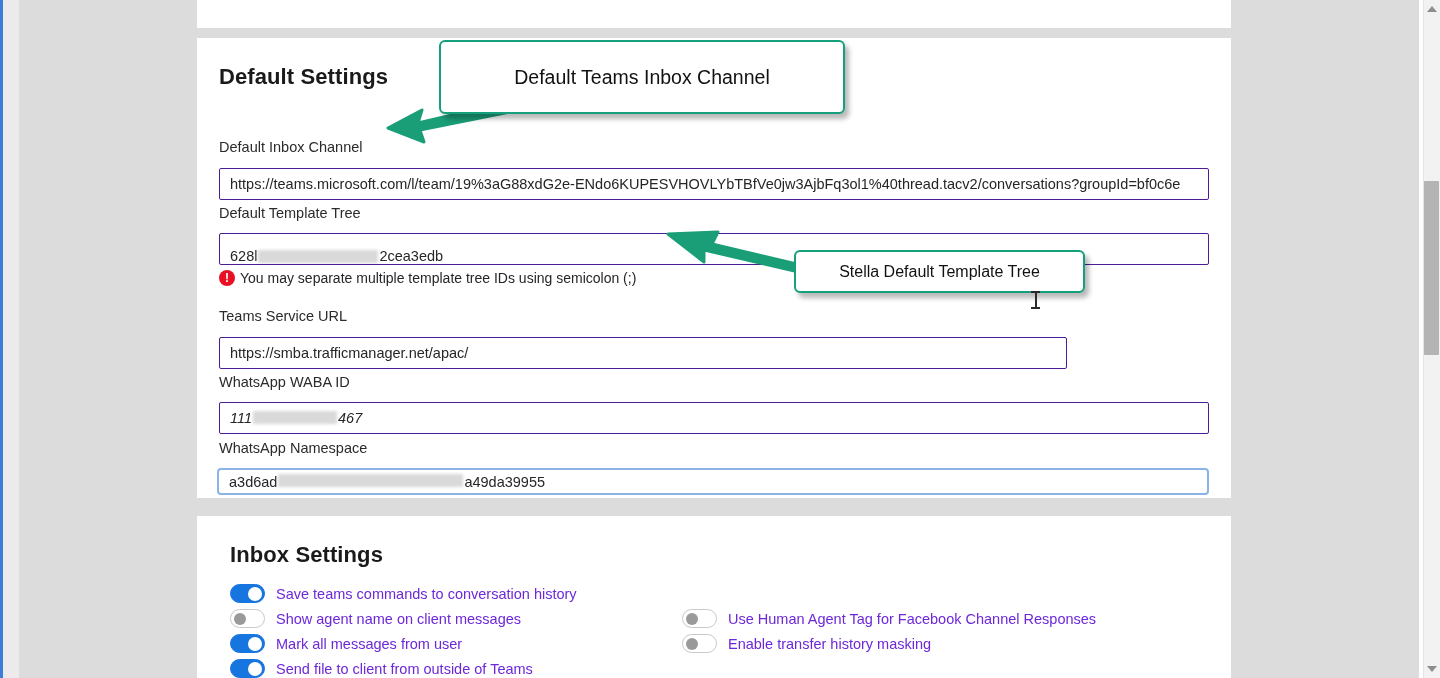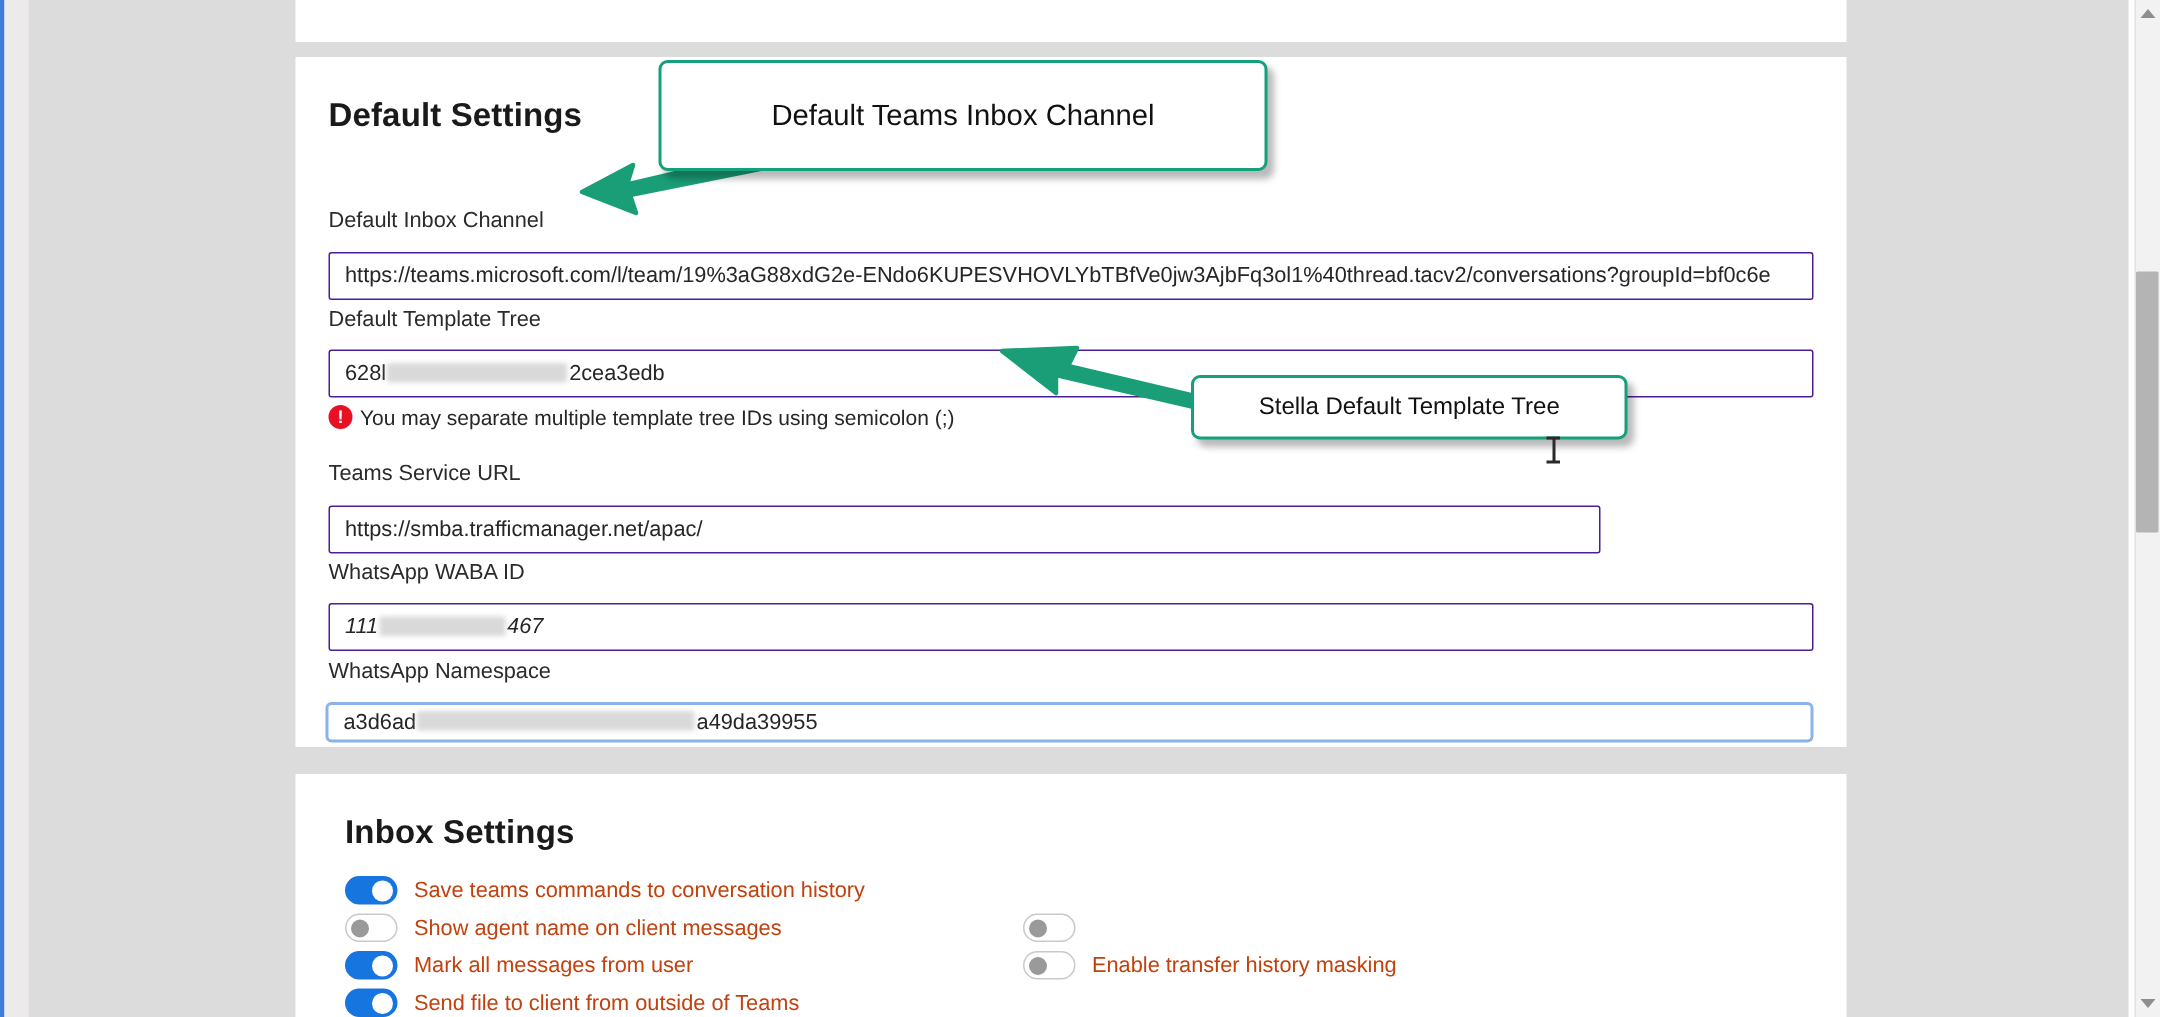--- a/index.html
+++ b/index.html
@@ -141,21 +141,21 @@
   .switch .knob {
     position: absolute;
     top: 50%;
     transform: translateY(-50%);
     border-radius: 50%;
   }
   .switch.on .knob  { right: 2px;  width: 14px; height: 14px; background: #fff; }
   .switch.off .knob { left: 3px;   width: 12px; height: 12px; background: #9a9a9a; }
   .toggle-label {
     font-size: 14.5px;
-    color: #c2410c;
+    color: #6d28d9;
   }
 
   
   .callout {
     position: absolute;
     background: #ffffff;
     border: 2.5px solid #14a07a;
     border-radius: 6px;
     display: flex;
     align-items: center;
@@ -221,21 +221,21 @@
   <div class="card" id="card-main">
 
     <div class="section-title" style="left:22px; top:26px;text-align:center;">Default Settings</div>
 
     <div class="field-label" style="left:22px; top:101px;">Default Inbox Channel</div>
     <div class="txt-input" style="left:22px; top:130px; width:990px;">
       <span class="val">https://teams.microsoft.com/l/team/19%3aG88xdG2e-ENdo6KUPESVHOVLYbTBfVe0jw3AjbFq3ol1%40thread.tacv2/conversations?groupId=bf0c6e</span>
     </div>
 
     <div class="field-label" style="left:22px; top:167px;">Default Template Tree</div>
-    <div class="txt-input" style="left:22px; top:195px; width:990px;">
+    <div class="txt-input" style="left:22px; top:195px; width:990px;align-items:flex-end;">
       <span class="val">628l</span>
       <span class="redact" style="width:120px;"></span>
       <span class="val">2cea3edb</span>
     </div>
 
     <div class="err-row" style="left:22px; top:232px;">
       <span class="err-icon">!</span>
       <span>You may separate multiple template tree IDs using semicolon (;)</span>
     </div>
 
@@ -285,20 +285,21 @@
       <span class="switch on">
           <span class="knob"></span>
         </span>
       <span class="toggle-label">Send file to client from outside of Teams</span>
     </div>
 
     <div class="toggle-row" style="left:485px; top:93px;">
       <span class="switch off">
           <span class="knob"></span>
         </span>
+      <span class="toggle-label">Use Human Agent Tag for Facebook Channel Responses</span>
     </div>
     <div class="toggle-row" style="left:485px; top:118px;">
       <span class="switch off">
           <span class="knob"></span>
         </span>
       <span class="toggle-label">Enable transfer history masking</span>
     </div>
   </div>
 
   <svg class="arrow-svg" style="left:380px; top:100px;" width="130" height="50">

